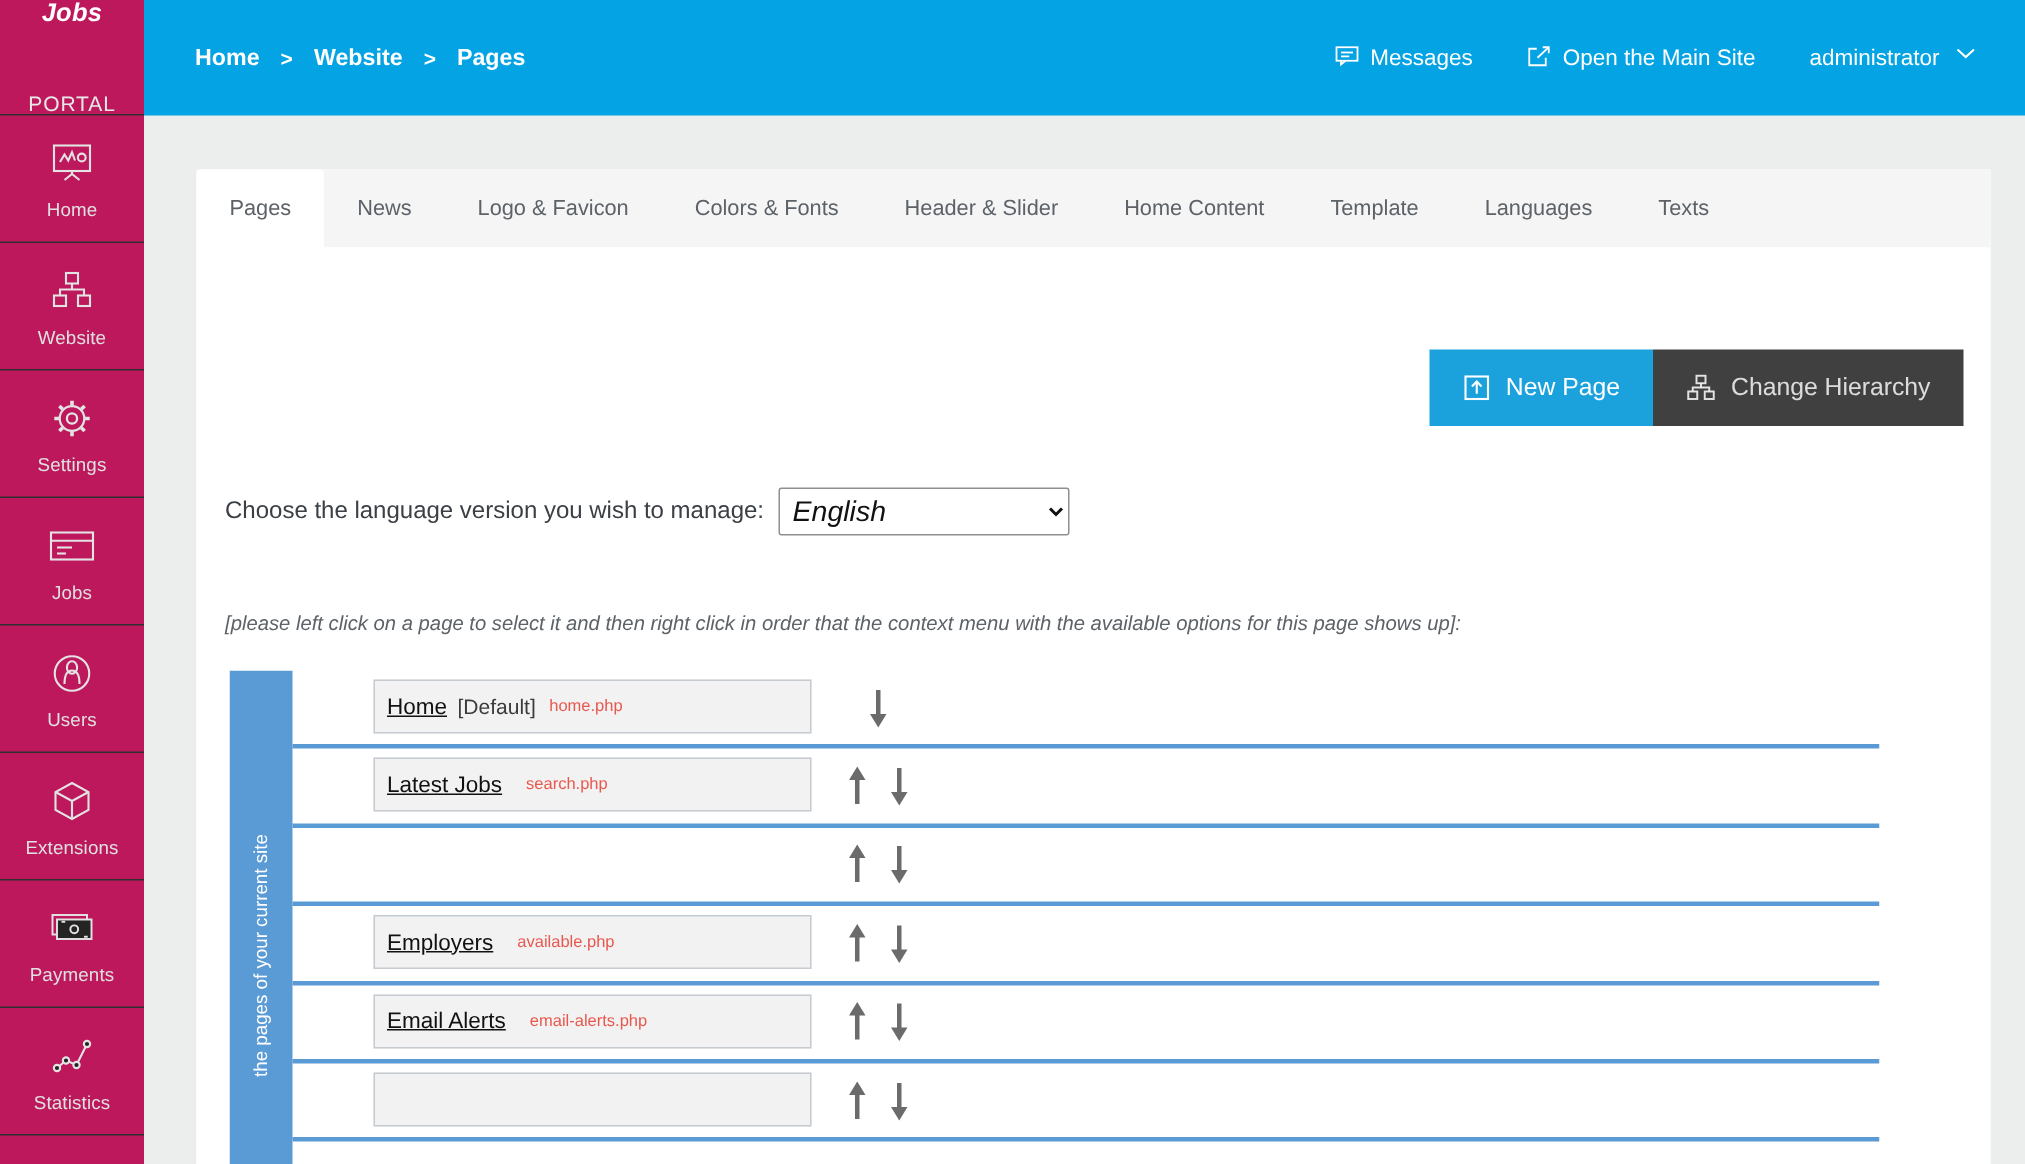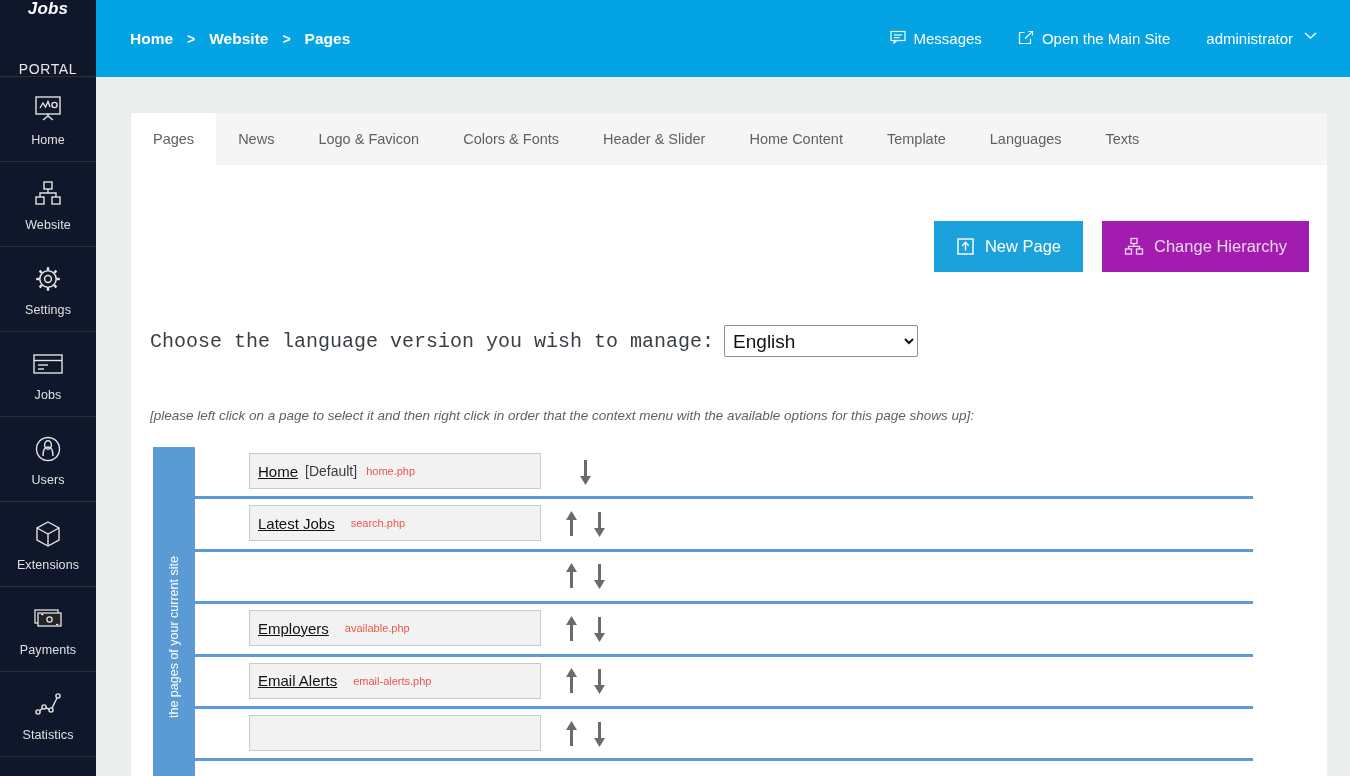--- a/index.html
+++ b/index.html
@@ -7,21 +7,21 @@
     width: 1350px; height: 776px;
     font-family: "Liberation Sans", sans-serif;
     background: #eceded;
     overflow: hidden;
   }
 
   
   #sidebar {
     position: absolute; left: 0; top: 0;
     width: 96px; height: 776px;
-    background: #0f172a;
+    background: #be185d;
     overflow: hidden;
   }
   .logo {
     height: 77px; width: 96px;
     display: flex; flex-direction: column;
     align-items: center; justify-content: center;
     color: #ffffff;
     border-bottom: 1px solid #303030;
   }
   .logo-jobs { font-size: 17px; font-style: italic; font-weight: bold; letter-spacing: .2px; line-height: 19px;}
@@ -92,47 +92,47 @@
   .tab.active {
     background: #ffffff;
     color: #5c6268;
     border-top-left-radius: 3px; border-top-right-radius: 3px;
   }
 
   #panel-body { position: relative; width: 100%; height: 648px; background: #fff; }
 
   
   #btnrow {
-    position: absolute; right: 18px; top: 56px;
+    position: absolute; right: 18px; top: 68px;
     display: flex;
-    gap: 19px;
   }
   .btn {
     height: 51px; display: flex; align-items: center; gap: 10px;
     padding: 0 22px; font-size: 16.5px; cursor: pointer;
     color: #ffffff; border: none;
   }
   .btn-new { background: #1ba2dd; }
-  .btn-hier { background: #a21caf; color: rgba(255,255,255,.82); }
+  .btn-hier { background: #404040; color: rgba(255,255,255,.82); }
   .btn svg { display:block; }
 
   
   #langrow {
     position:absolute; left: 19px; top: 160px;
     display:flex; align-items:center;
   }
-  #langlabel { font-size: 20px; color: #3b4046; font-family: Liberation Mono, monospace; }
+  #langlabel { font-size: 16px; color: #3b4046; }
   #langselect {
     margin-left: 10px;
     width: 194px; height: 32px;
     font-family: "Liberation Sans", sans-serif;
     font-size: 19px; color: #111;
     padding-left: 4px;
     border: 1px solid #8f8f8f; border-radius: 2px;
     background: #ffffff;
+    font-style: italic;
   }
 
   
   #hint {
     position:absolute; left: 19px; top: 243px;
     font-size: 13.5px; font-style: italic; color: #5c6268;
   }
 
   
   #tree {

